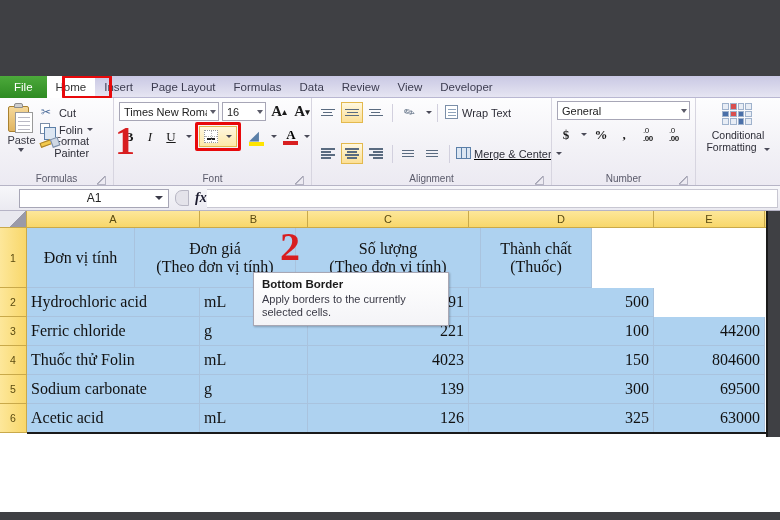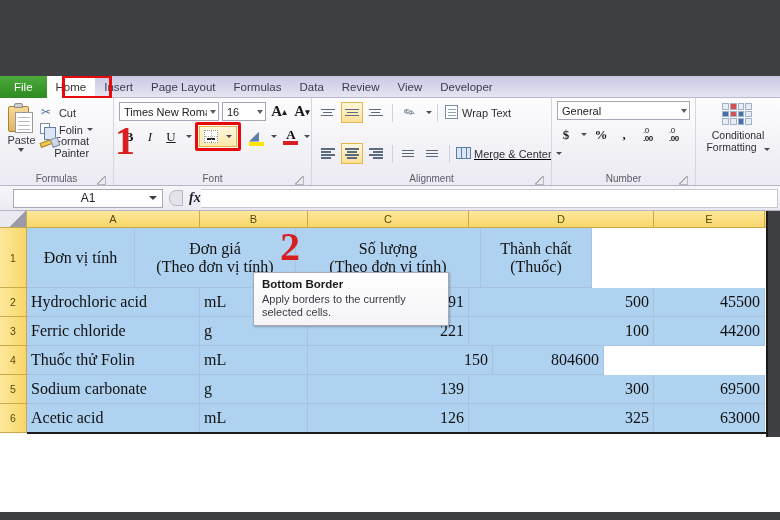--- a/index.html
+++ b/index.html
@@ -153,21 +153,21 @@
   .cf { width:74px; display:flex; flex-direction:column; align-items:center; padding-top:2px; }
   .cf-icon { width:32px; height:26px; position:relative; }
   .cf-grid { position:absolute; left:0; top:0; width:30px; height:22px; display:grid;
              grid-template-columns:repeat(4,1fr); grid-template-rows:repeat(3,1fr); gap:1px; }
   .cf-grid div { background:#e8edf5; border:1px solid #9fb2cc; }
   .cf-label { font-size:10.5px; color:#2e2e38; text-align:center; line-height:11px; margin-top:1px; white-space:nowrap;}
 
   
   .formulabar { height:25px; display:flex; align-items:center;
      background:linear-gradient(to bottom,#f7f7fa,#ebeaf1); border-bottom:1px solid #b6b4c6; }
-  .namebox { width:150px; height:19px; margin-left:13px; background:#fff; border:1px solid #a7a6b6;
+  .namebox { width:150px; height:19px; margin-left:19px; background:#fff; border:1px solid #a7a6b6;
      display:flex; align-items:center; justify-content:center; position:relative; font-size:12px; color:#222; }
   .namebox .cv { position:absolute; right:5px; width:0;height:0;
      border-left:4px solid transparent;border-right:4px solid transparent;border-top:4.5px solid #3a3a48;}
   .fxgroup { display:flex; align-items:center; margin-left:6px; gap:6px; }
   .rndbtn { width:14px; height:16px; border-radius:7px 0 0 7px; background:#e4e3ea; border:1px solid #b8b7c4; }
   .fx { font-family:"Liberation Serif", serif; font-style:italic; font-size:14px; color:#1a1a2e; font-weight:bold;}
   .fbar-input { flex:1; height:19px; background:#fff; border:1px solid #c8c7d2; border-left:none; margin-right:2px;}
 
   
   .grid { position:relative; height:226px; background:#fff; }
@@ -529,32 +529,32 @@
             <span>Thành chất</span>
             <span>(Thuốc)</span>
           </div>
         </div>
 
         <div class="row">
           <div class="cell" style="width:173px;height:29px">Hydrochloric acid</div>
           <div class="cell" style="width:108px;height:29px">mL</div>
           <div class="cell num" style="width:161px;height:29px">91</div>
           <div class="cell num" style="width:185px;height:29px">500</div>
-          <div class="cell num" style="width:111px;height:29px">45500</div>
         </div>
         <div class="row">
           <div class="cell" style="width:173px;height:29px">Ferric chloride</div>
           <div class="cell" style="width:108px;height:29px">g</div>
           <div class="cell num" style="width:161px;height:29px">221</div>
           <div class="cell num" style="width:185px;height:29px">100</div>
           <div class="cell num" style="width:111px;height:29px">44200</div>
         </div>
         <div class="row">
           <div class="cell" style="width:173px;height:29px">Thuốc thử Folin</div>
           <div class="cell" style="width:108px;height:29px">mL</div>
+          <div class="cell num" style="width:161px;height:29px">4023</div>
           <div class="cell num" style="width:185px;height:29px">150</div>
           <div class="cell num" style="width:111px;height:29px">804600</div>
         </div>
         <div class="row">
           <div class="cell" style="width:173px;height:29px">Sodium carbonate</div>
           <div class="cell" style="width:108px;height:29px">g</div>
           <div class="cell num" style="width:161px;height:29px">139</div>
           <div class="cell num" style="width:185px;height:29px">300</div>
           <div class="cell num" style="width:111px;height:29px">69500</div>
         </div>

